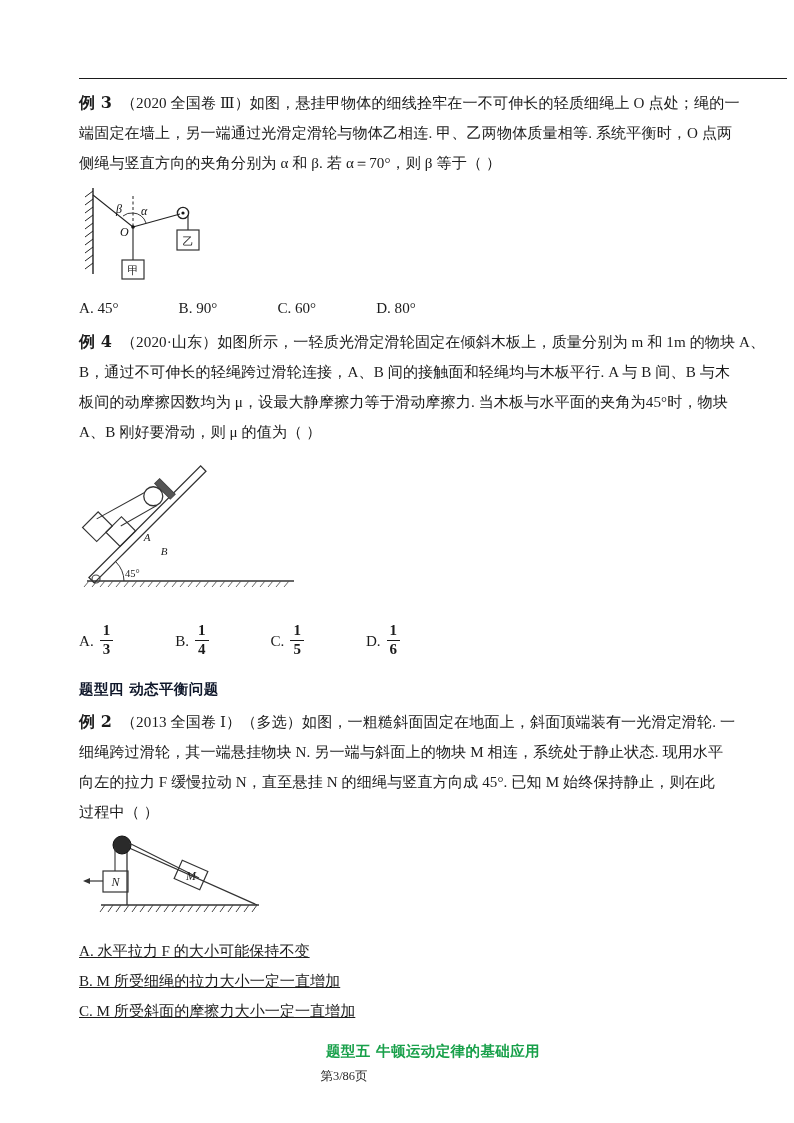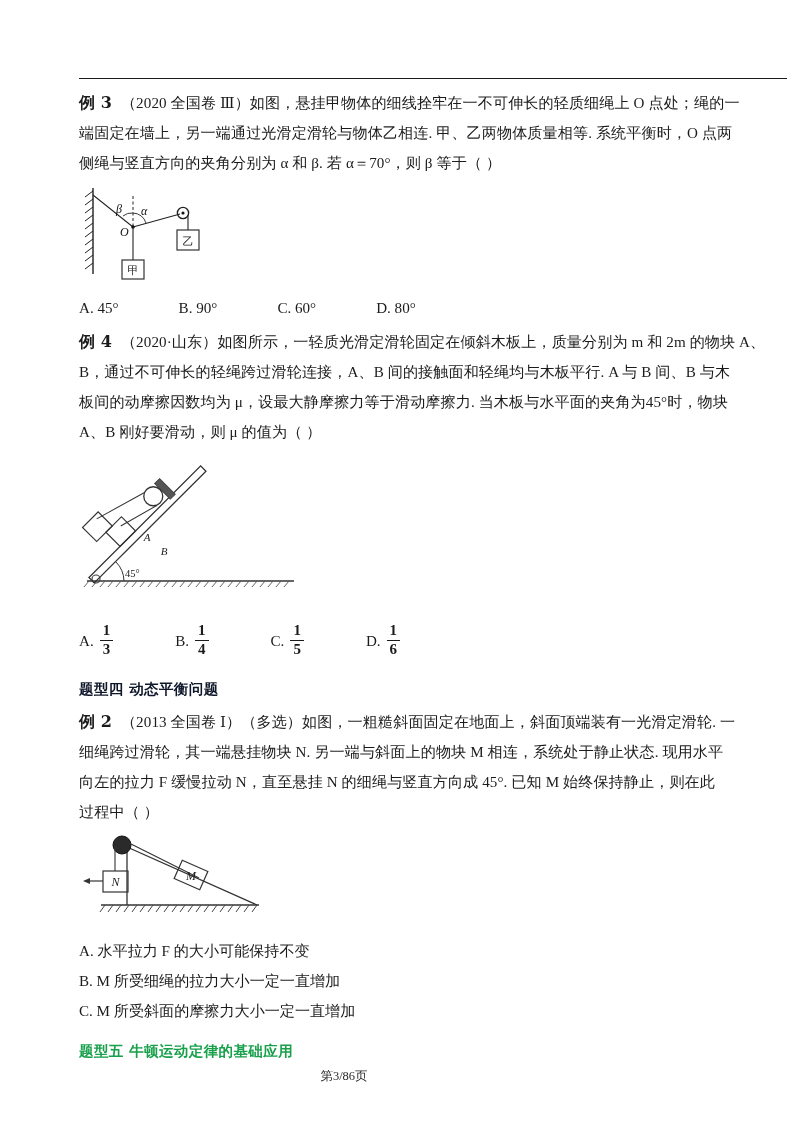--- a/index.html
+++ b/index.html
@@ -87,27 +87,28 @@
   .frac .den { padding: 1px 3px 0 3px; border-top: 1.5px solid #1b1b1b; }
   
   .sec-heading {
     font-family: "DejaVu Sans", "Liberation Sans", sans-serif;
     font-weight: bold;
     font-size: 14.5px;
     letter-spacing: 0.4px;
     margin: 16px 0 8px 0;
   }
   .sec-blue { color: #0f172a; }
-  .sec-green { color: #18a04a; }
+  .sec-green { color: #18a04a; text-align: center; }
   
   .choices { margin: 8px 0 0 0; }
   .choice {
     font-size: 15.1px;
     line-height: 30px;
     white-space: nowrap;
+    text-decoration: underline;
   }
   
   .footer {
     position: absolute;
     left: 0;
     top: 1068px;
     width: 688px;
     text-align: center;
     font-size: 12.5px;
     color: #2a2a2a;
@@ -184,21 +185,21 @@
       </svg>
     </div>
 
     <div class="opts">
       <span class="opt-item"><span>A.</span> <span>45°</span></span><span class="opt-gap"></span><span class="opt-item"><span>B.</span> <span>90°</span></span><span class="opt-gap"></span><span class="opt-item"><span>C.</span> <span>60°</span></span><span class="opt-gap"></span><span class="opt-item"><span>D.</span> <span>80°</span></span>
     </div>
 
     <div class="qblock">
       <div class="qline">
         <span class="qlabel">例 4</span>
-        <span class="sp"></span><span>（2020·山东）如图所示，一轻质光滑定滑轮固定在倾斜木板上，质量分别为 m 和 2m 的物块 A、</span>
+        <span class="sp"></span><span>（2020·山东）如图所示，一轻质光滑定滑轮固定在倾斜木板上，质量分别为 m 和 1m 的物块 A、</span>
       </div>
       <div class="qline">B，通过不可伸长的轻绳跨过滑轮连接，A、B 间的接触面和轻绳均与木板平行. A 与 B 间、B 与木</div>
       <div class="qline">板间的动摩擦因数均为 μ，设最大静摩擦力等于滑动摩擦力. 当木板与水平面的夹角为45°时，物块</div>
       <div class="qline">A、B 刚好要滑动，则 μ 的值为（      ）</div>
     </div>
 
     <div class="fig fig2">
       <svg width="300" height="152" viewBox="0 0 300 152">
 
         <line x1="8" y1="128" x2="215" y2="128" stroke="#333" stroke-width="1.5"></line>

